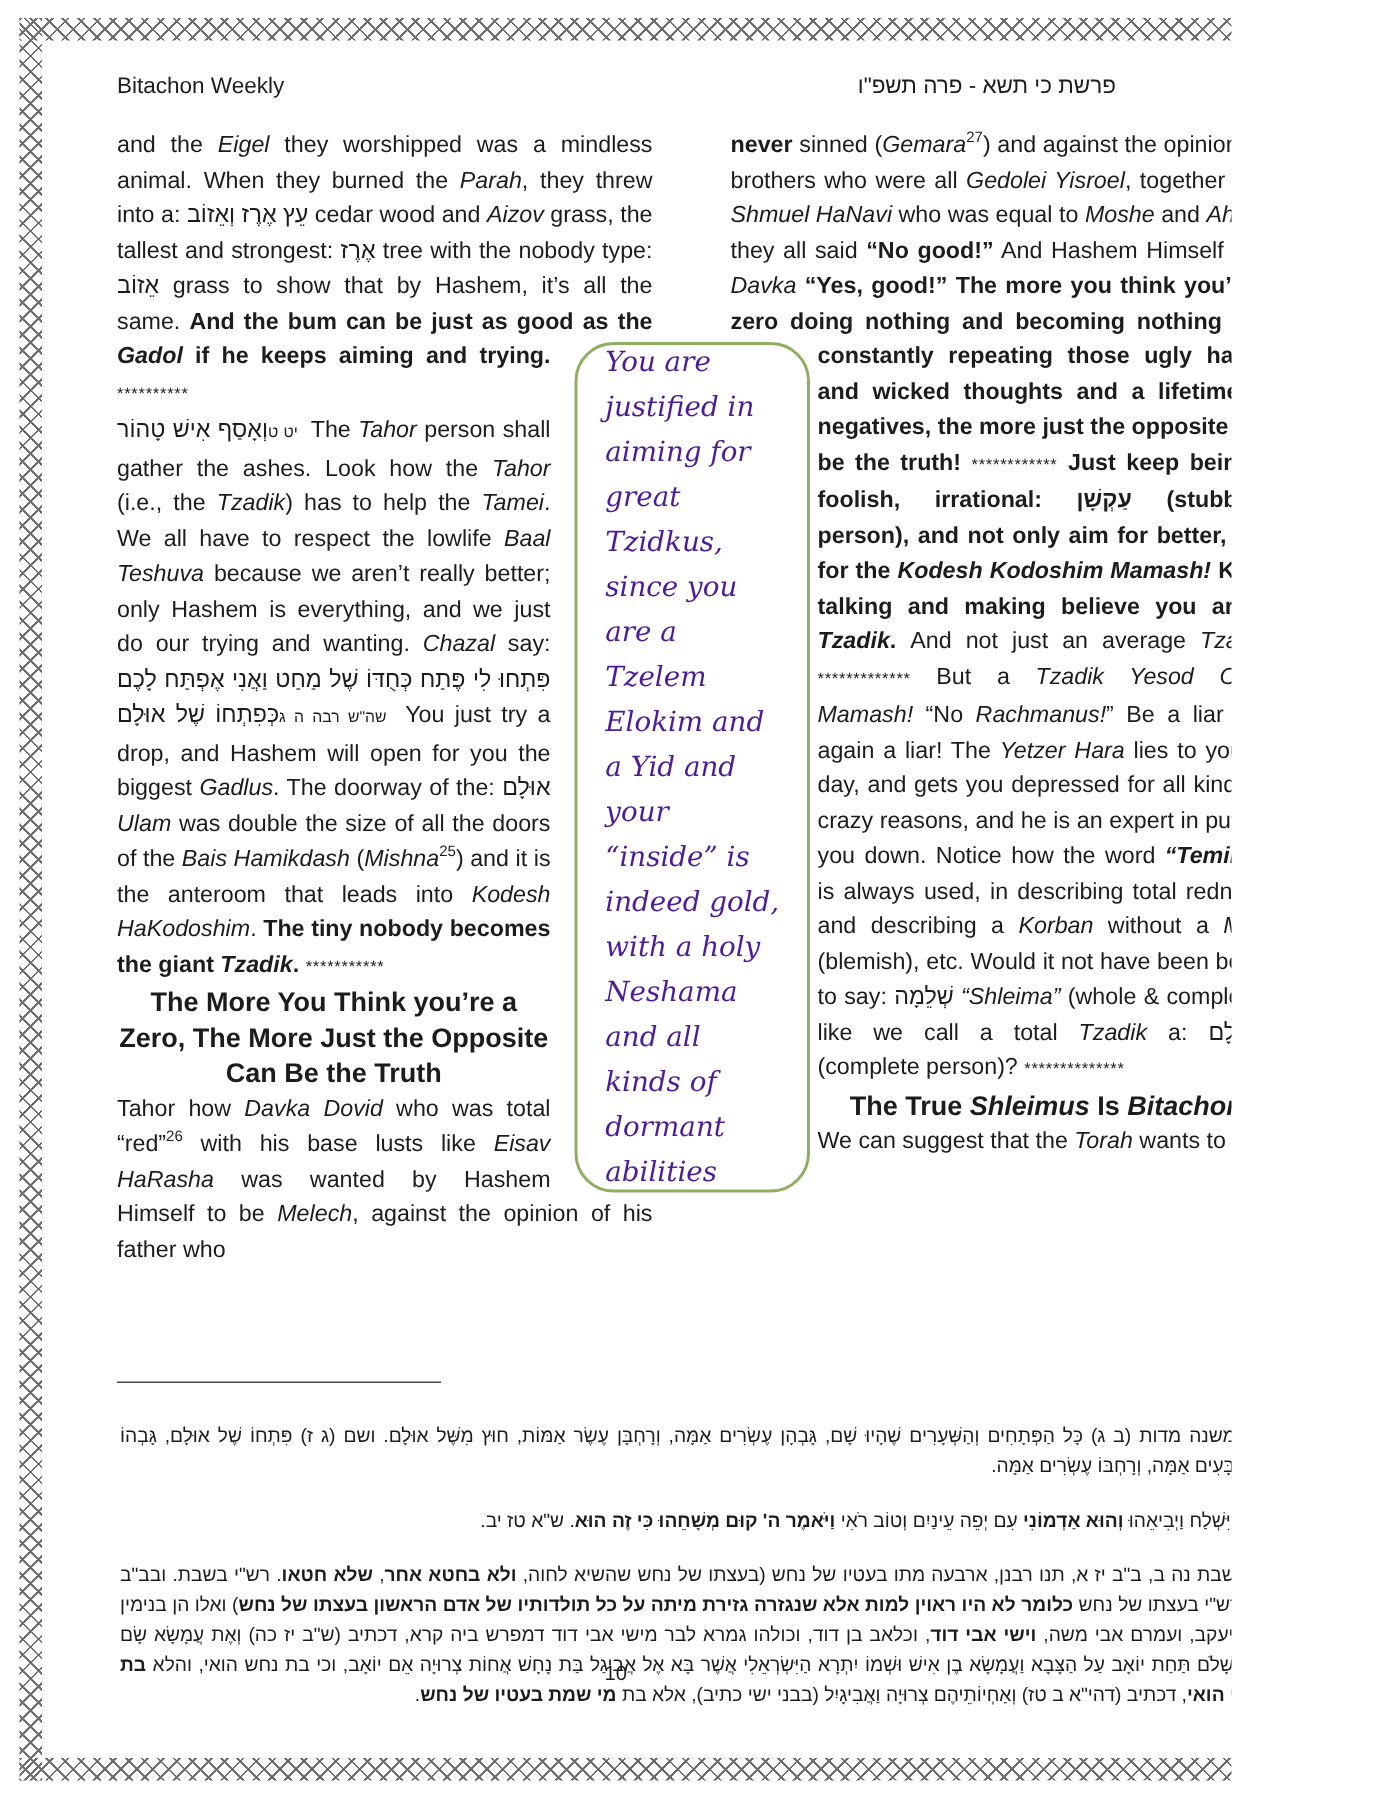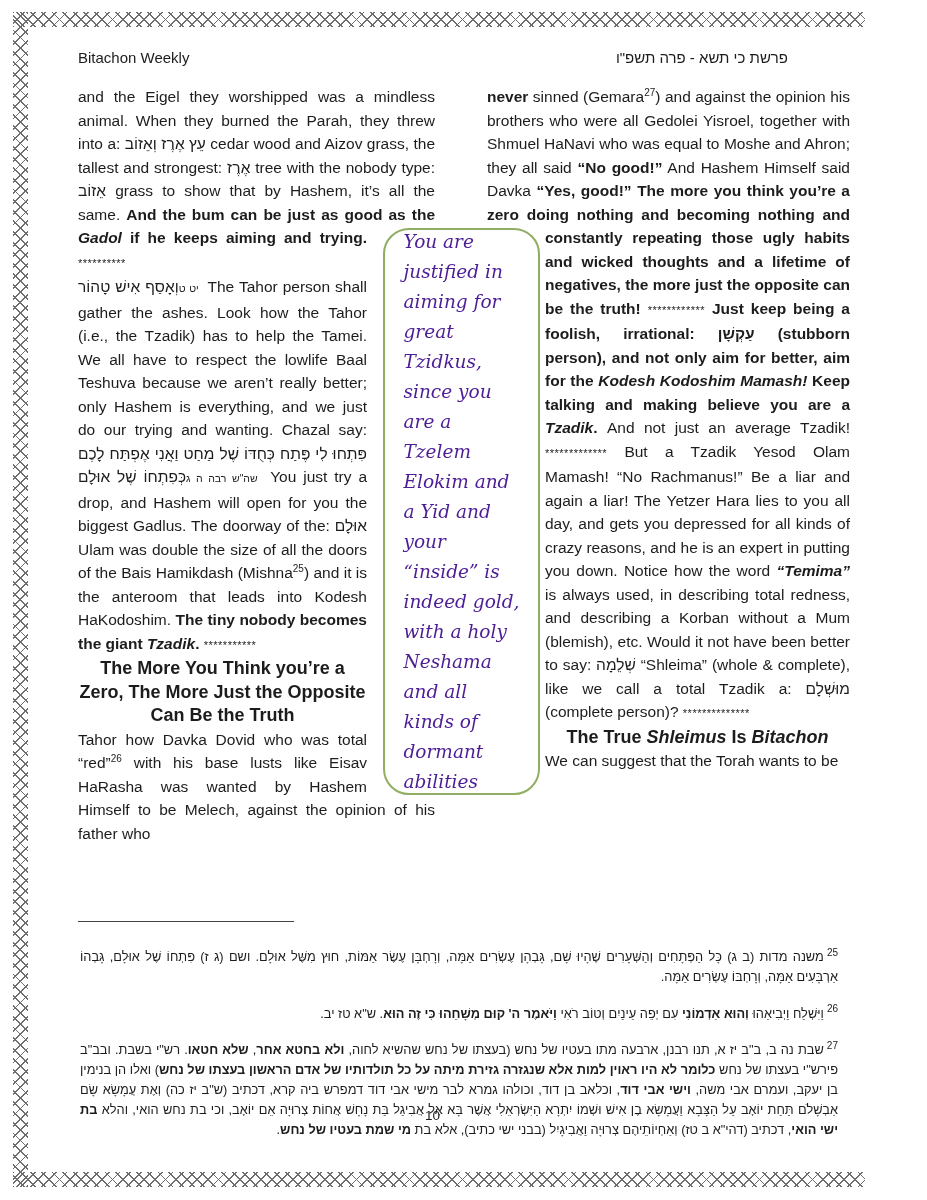--- a/index.html
+++ b/index.html
@@ -1,17 +1,17 @@
 <!DOCTYPE html>
 <html><head>
 <meta charset="utf-8">
 <style>
   html,body{margin:0;padding:0;background:#fff;}
   .page{position:relative;width:821px;height:1200px;background:#ffffff;overflow:hidden;
-        font-family:"Liberation Sans","DejaVu Sans",sans-serif;color:#1c1c1c;padding-left:44px;}
+        font-family:"Liberation Sans","DejaVu Sans",sans-serif;color:#1c1c1c;}
 
   
   .frame{position:absolute;
     background:
       repeating-linear-gradient(45deg,#6e6e6e 0 1.3px,transparent 1.3px 7.5px),
       repeating-linear-gradient(135deg,#6e6e6e 0 1.3px,transparent 1.3px 7.5px);}
   .frame-top{left:13px;top:12px;width:873px;height:15px;}
   .frame-bottom{left:13px;top:1172px;width:873px;height:15px;}
   .frame-left{left:13px;top:12px;width:15px;height:1175px;}
   .frame-right{left:871px;top:12px;width:15px;height:1175px;}
@@ -41,21 +41,21 @@
   #footnote-separator{position:absolute;left:78px;top:921px;width:216px;border-top:1.5px solid #444;}
   #footnotes{position:absolute;left:63px;top:930px;width:792px;direction:rtl;
     text-align:justify;font-size:12.8px;line-height:19.8px;}
   .footnote{margin:17px;}
   .fn-num{font-size:10px;vertical-align:super;line-height:0;margin-left:3px;}
 
   #page-number{position:absolute;left:0;top:1108px;width:100%;text-align:center;font-size:13.5px;}
 
   
   .s-b{font-weight:bold;}
-  .s-i{}
+  .s-i{font-style:italic;}
   .s-bi{font-weight:bold;font-style:italic;}
   .s-he{direction:rtl;unicode-bidi:isolate;}
   .s-heb{direction:rtl;unicode-bidi:isolate;font-weight:bold;}
   .s-ref{direction:rtl;unicode-bidi:isolate;font-size:10.5px;}
   .s-sup{font-size:10px;vertical-align:super;line-height:0;}
   .s-stars{font-size:11px;letter-spacing:.5px;}
 </style>
 </head>
 <body>
 

